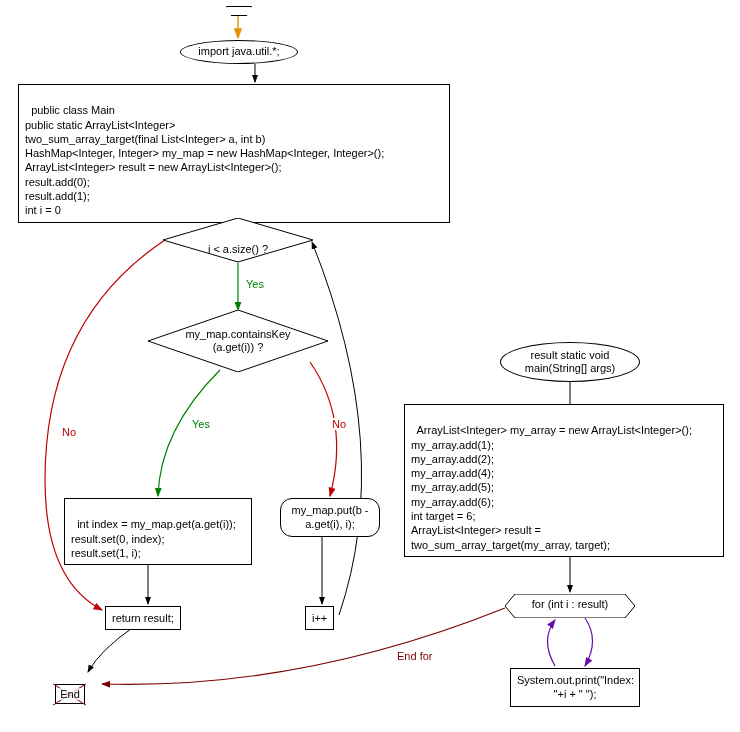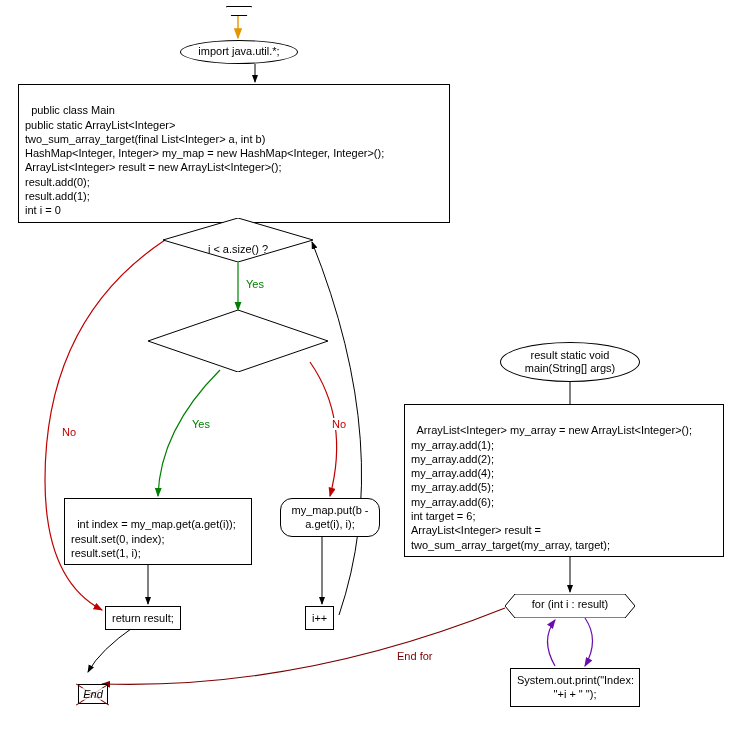--- a/index.html
+++ b/index.html
@@ -168,20 +168,24 @@
   <svg width="150" height="44">
       <polygon points="75,0 150,22 75,44 0,22" fill="#fff" stroke="#000"></polygon>
     </svg>
   <div class="diamond-text" style="left:0; top:14px; width:150px;margin-top:11px;"><span>i &lt; a.size() ?</span></div>
 </div>
 
 <div class="node" style="left:148px; top:310px; width:180px; height:62px;">
   <svg width="180" height="62">
       <polygon points="90,0 180,31 90,62 0,31" fill="#fff" stroke="#000"></polygon>
     </svg>
+  <div class="diamond-text" style="left:0; top:18px; width:180px;">
+    <span>my_map.containsKey</span><br>
+    <span>(a.get(i)) ?</span>
+  </div>
 </div>
 
 <div class="node rect" style="left:64px; top:498px; width:188px; white-space:pre;">
   <span>int index = my_map.get(a.get(i));
 result.set(0, index);
 result.set(1, i);</span>
 </div>
 
 <div class="node rect" style="left:280px; top:498px; width:100px; text-align:center;border-radius:12px;">
   <span>my_map.put(b -</span><br>
@@ -189,21 +193,21 @@
 </div>
 
 <div class="node rect" style="left:105px; top:606px;">
   <span>return result;</span>
 </div>
 
 <div class="node rect" style="left:305px; top:606px;">
   <span>i++</span>
 </div>
 
-<div class="node end-box" style="left:78px; top:674px;font-style:italic;">
+<div class="node end-box" style="left:55px; top:674px;">
   <span>End</span>
 </div>
 
 <div class="node ellipse" style="left:500px; top:342px; width:140px; height:40px;">
   <div>
     <span>result static void</span><br>
     <span>main(String[] args)</span>
   </div>
 </div>
 

